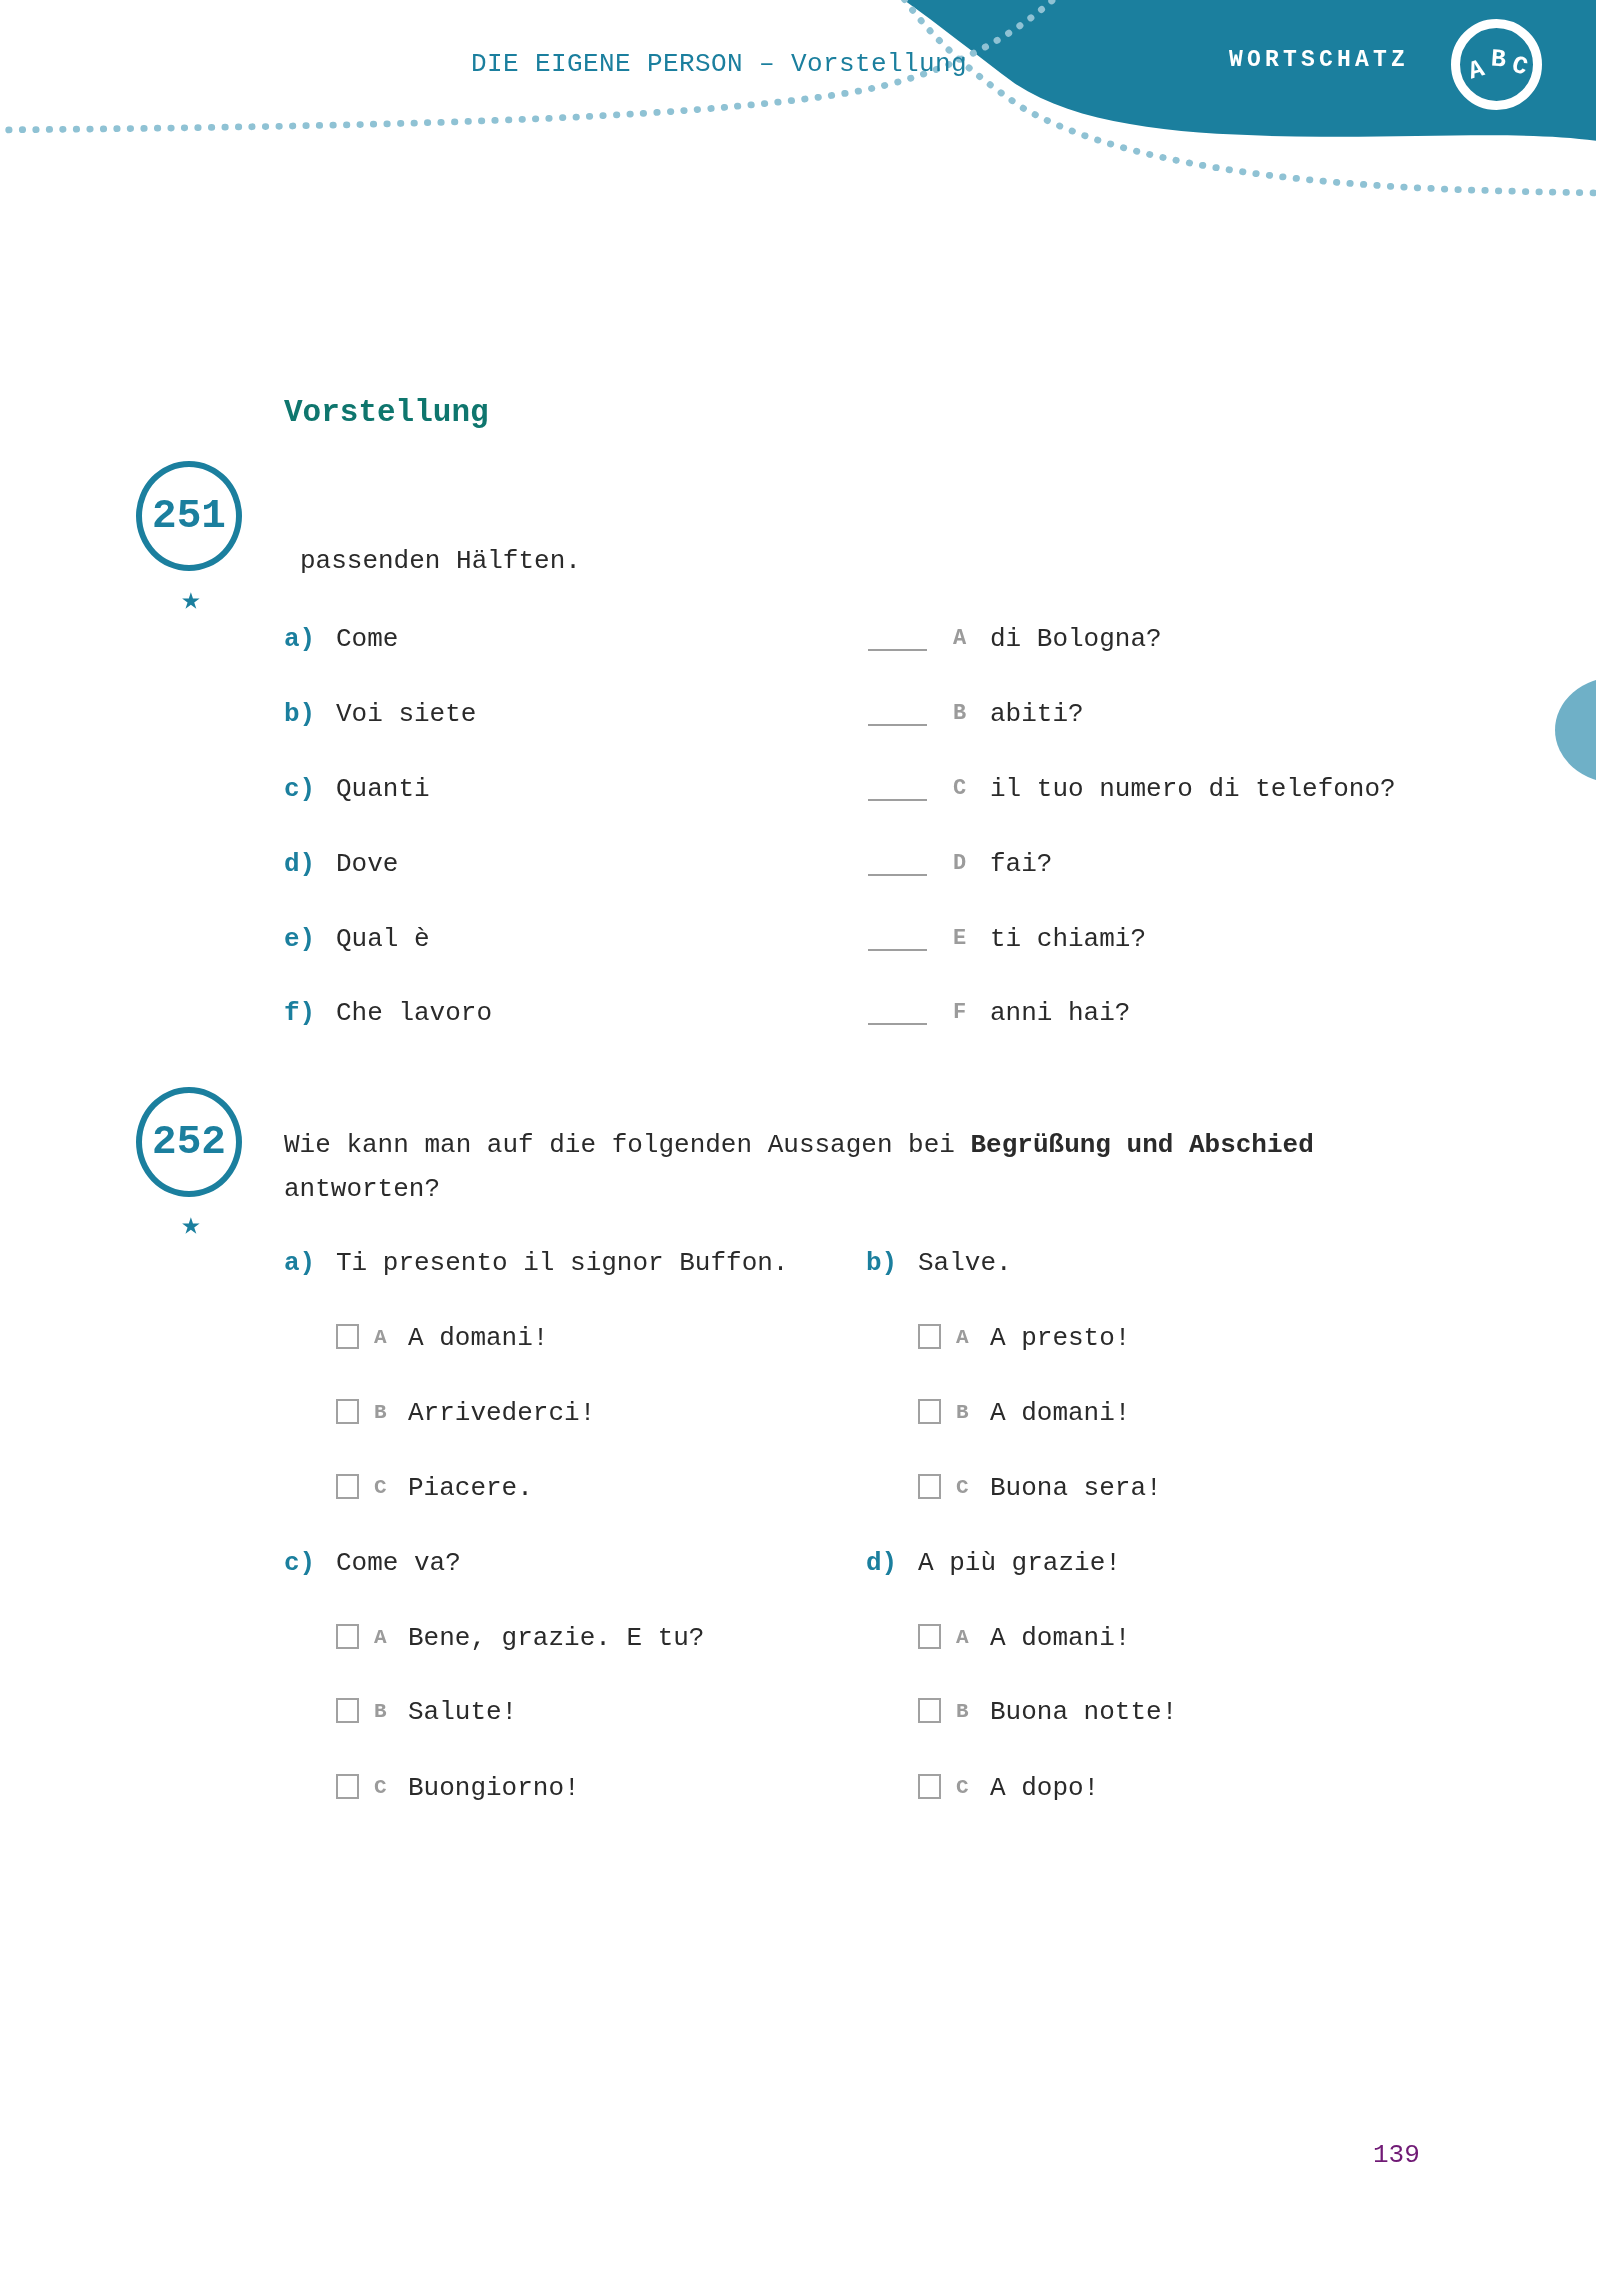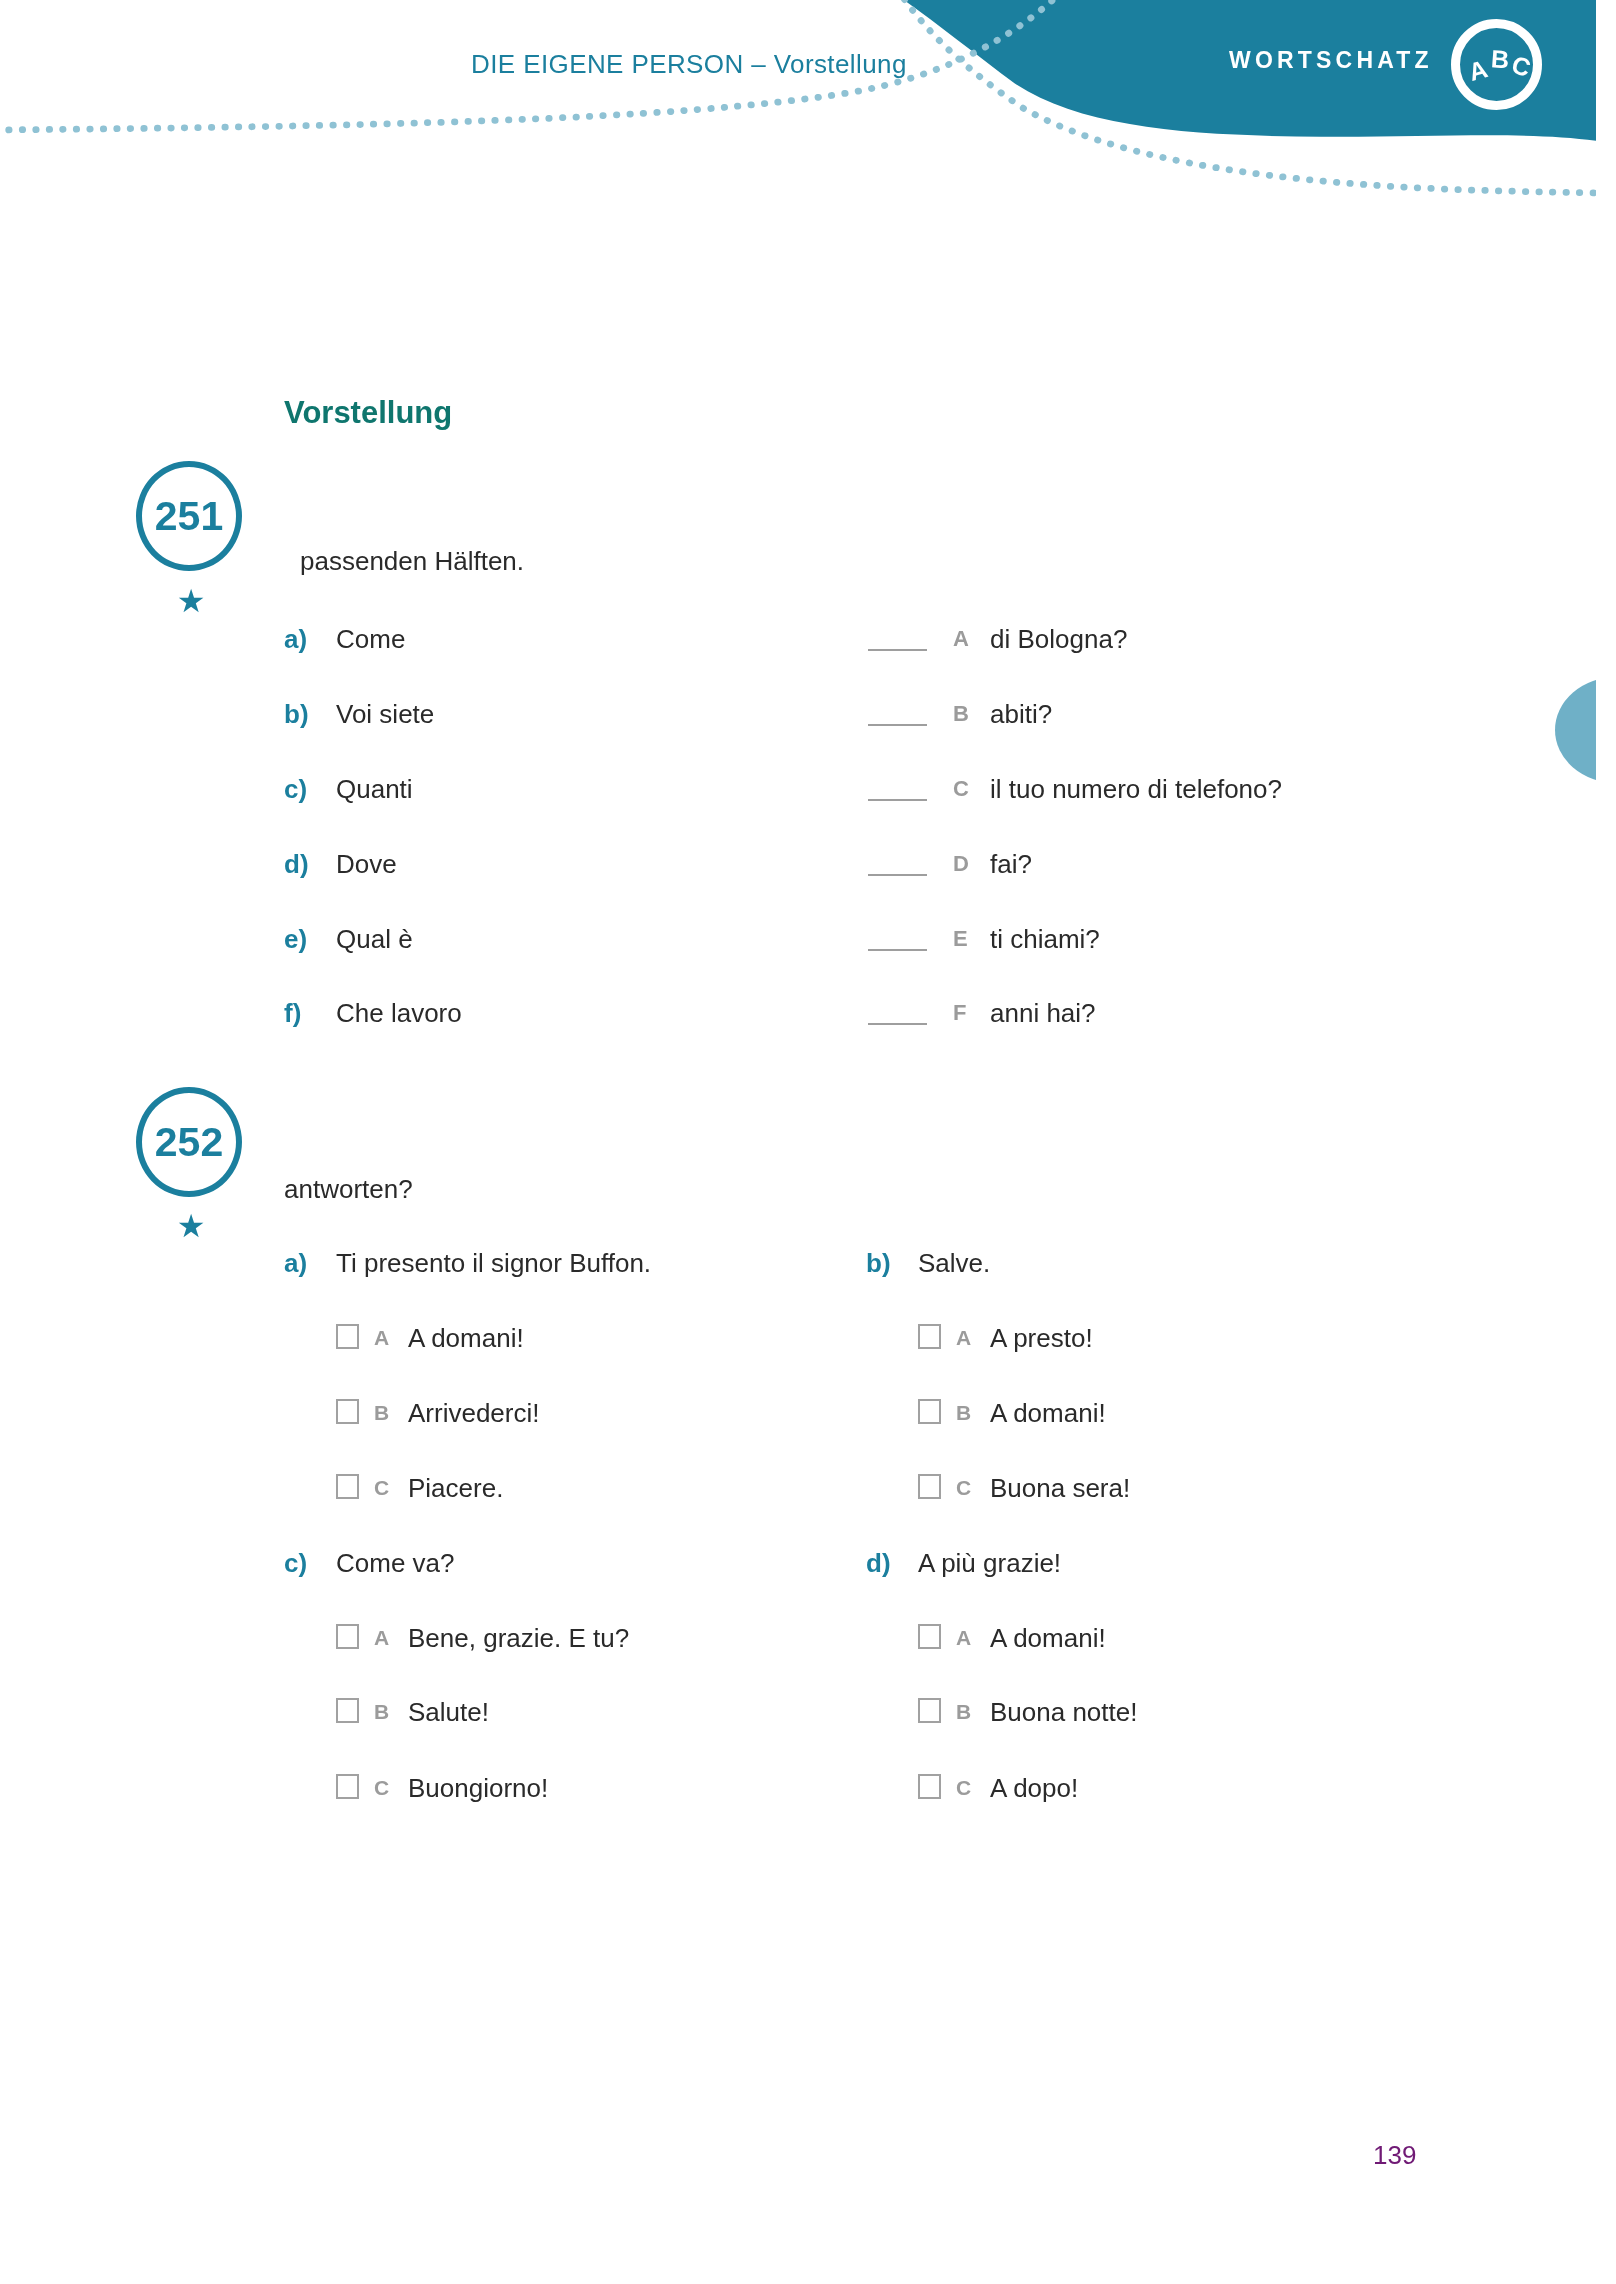--- a/index.html
+++ b/index.html
@@ -1,20 +1,20 @@
 <!DOCTYPE html>
 <html style="font-size:13.5px"><head>
 <meta charset="utf-8">
 <style>
   * { margin:0; padding:0; box-sizing:border-box; }
   html,body { background:#ffffff; }
   .page {
     position:relative; width:1596px; height:2284px;
     background:#ffffff; overflow:hidden;
-    font-family:Liberation Sans, sans-serif;
+    font-family:Liberation Mono, monospace;
     color:#2a2a2a;
   }
   
   .hdr-svg { position:absolute; left:0; top:0; }
   .breadcrumb {
     position:absolute; left:471px; top:48px;
     font-size:26px; line-height:32px; letter-spacing:0.4px;
     color:#1b7f9e; white-space:nowrap;
   }
   .category {
@@ -161,20 +161,21 @@
     <span class="q-letter">f)</span>
     <span class="q-text">Che lavoro</span>
     <span class="blank"></span>
     <span class="a-letter">F</span>
     <span class="a-text">anni hai?</span>
   </div>
 
   <div class="num-circle" style="top:1087px">252</div>
   <div class="star" style="top:1209px">★</div>
 
+  <div class="line" style="left:284px; top:1123px"><span>Wie kann man auf die folgenden Aussagen bei </span><span class="b">Begrüßung und Abschied</span><span></span></div>
   <div class="line" style="left:284px; top:1167px">antworten?</div>
 
   <div class="line" style="left:284px; top:1241px; width:549px">
     <span class="q-letter">a)</span>
     <span class="q-text">Ti presento il signor Buffon.</span>
   </div>
   <div class="line opt-row" style="left:284px; top:1316px">
     <span class="cb"></span>
     <span class="opt-letter">A</span>
     <span class="opt-text">A domani!</span>

